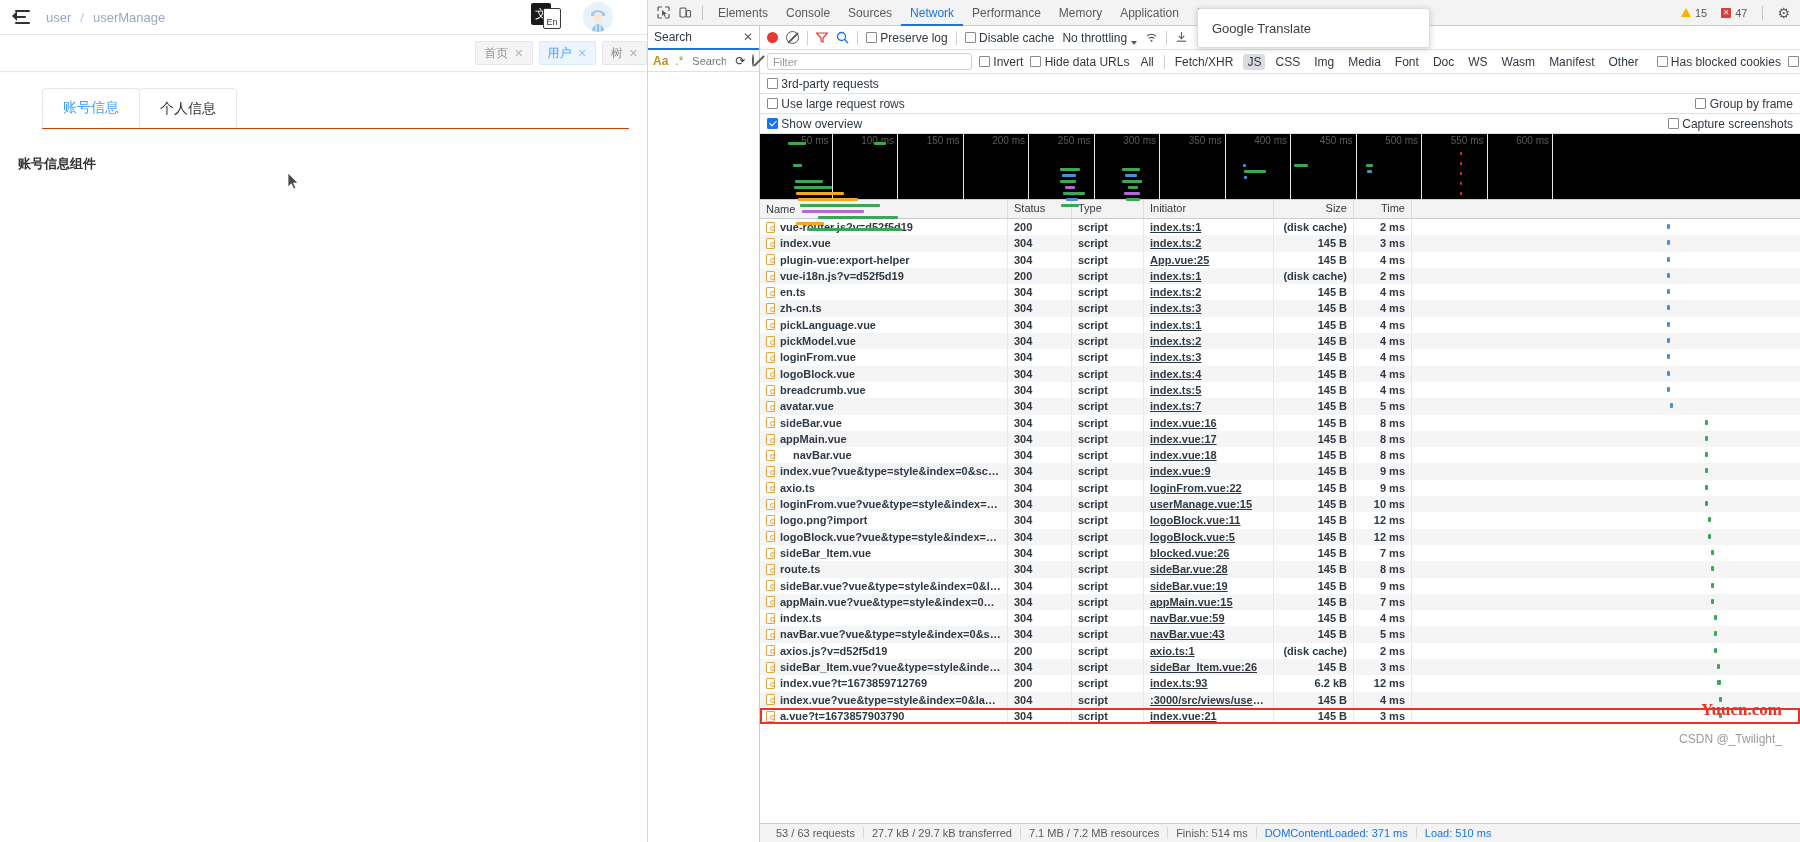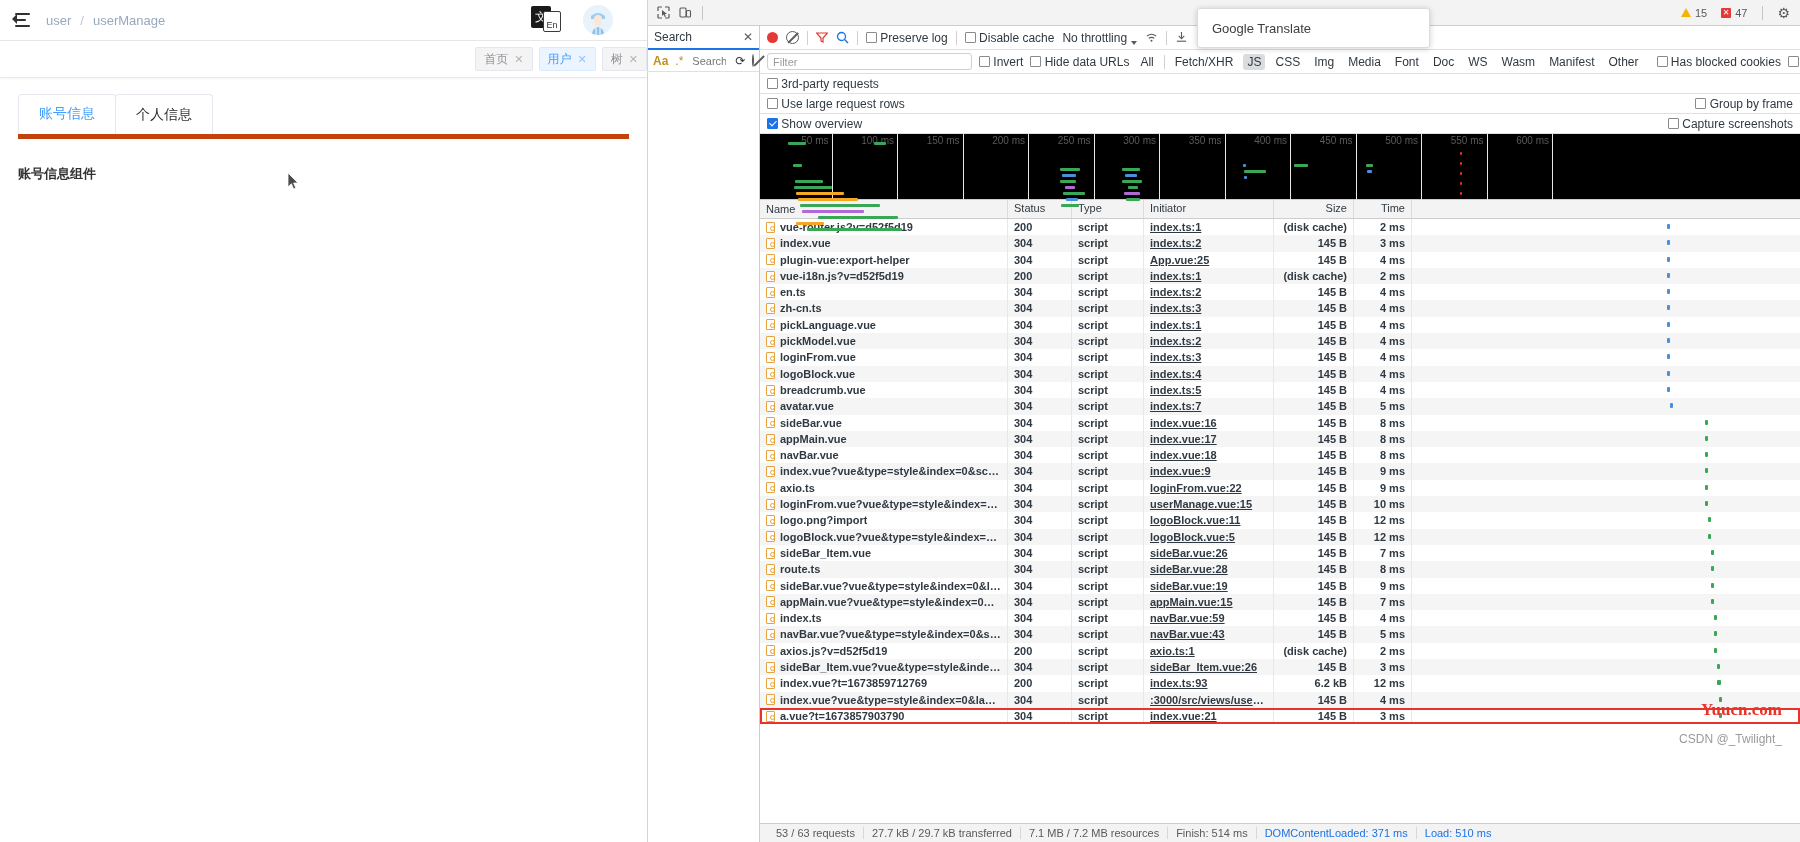--- a/index.html
+++ b/index.html
@@ -10,21 +10,21 @@
     font-size:12px; color:#202124;
     background:#fff; overflow:hidden; position:relative;
   }
 
   
   #app-pane {
     position:absolute; left:0; top:0; width:648px; height:842px;
     background:#fff; border-right:1px solid #d4d4d4; overflow:hidden;
   }
   .app-header {
-    height:41px; border-bottom:1px solid #e8e8e8;
+    height:35px; border-bottom:1px solid #e8e8e8;
     display:flex; align-items:center; padding:0 12px; background:#fff;
   }
   .hamburger { width:18px; height:16px; position:relative; cursor:pointer; margin-right:16px; }
   .hamburger i {
     position:absolute; left:3px; height:2px; background:#303133; border-radius:1px;
   }
   .hamburger i:nth-child(1){ top:1px; width:15px;}
   .hamburger i:nth-child(2){ top:7px; width:11px;}
   .hamburger i:nth-child(3){ top:13px; width:15px;}
   .hamburger:before{
@@ -62,21 +62,21 @@
   .tagtab {
     display:inline-flex; align-items:center; height:24px; padding:0 8px;
     border:1px solid #e4e7ed; background:#f4f4f5; color:#909399;
     font-size:12px; border-radius:2px; cursor:pointer;
   }
   .tagtab.active { background:#ecf5ff; border-color:#d9ecff; color:#409eff; }
   .tagtab .x { margin-left:6px; font-size:11px; color:#b4b4b4; }
   .tagtab.active .x { color:#8cc5ff; }
 
   .content-area { padding:16px 18px; }
-  .el-tabs-nav { display:flex; border-bottom:5px solid #c2410c; }
+  .el-tabs-nav { display:flex; border-bottom:1px solid #c2410c;margin-left:24px; }
   .el-tab {
     height:40px; padding:0 20px; display:flex; align-items:center;
     font-size:14px; color:#303133; cursor:pointer;
     border:1px solid #e4e7ed; border-bottom:none; background:#fff;
     margin-right:-1px; border-radius:4px 4px 0 0;
   }
   .el-tab.active { color:#409eff; border-bottom:1px solid #fff; margin-bottom:-1px; }
   .panel-text { margin-top:26px; font-size:13px; color:#303133; font-weight:bold;}
 
   .cursor-arrow { position:absolute; left:288px; top:173px; width:12px; height:18px; }
@@ -283,20 +283,31 @@
           <path d="M5 4 L5 10 L6.6 8.4 L7.8 11 L8.9 10.5 L7.7 8 L10 8 Z" fill="#5a5a5a"></path>
         </svg>
     </div>
     <div class="dt-icon-btn">
       <svg width="13" height="13" viewBox="0 0 13 13">
           <rect x="1" y="2" width="6" height="9" rx="1" stroke="#5a5a5a" fill="none" stroke-width="1.1"></rect>
           <rect x="7.5" y="4.5" width="4" height="6.5" rx="1" stroke="#5a5a5a" fill="none" stroke-width="1.1"></rect>
         </svg>
     </div>
     <div class="dt-divider"></div>
+    <div class="dt-tabs" id="dttabs">
+        <div class="dt-tab">Elements</div>
+        <div class="dt-tab">Console</div>
+        <div class="dt-tab">Sources</div>
+        <div class="dt-tab active">Network</div>
+        <div class="dt-tab">Performance</div>
+        <div class="dt-tab">Memory</div>
+        <div class="dt-tab">Application</div>
+        <div class="dt-tab">Lighthouse</div>
+        <div class="dt-tab">Recorder</div>
+      </div>
     <div class="dt-badges">
       <div class="badge">
         <span class="tri-warn"></span>
         <span>15</span>
       </div>
       <div class="badge">
         <span class="err-sq">✕</span>
         <span>47</span>
       </div>
       <span class="dt-divider"></span>
@@ -713,21 +724,21 @@
               <div class="cell c-init"><u>index.vue:17</u></div>
               <div class="cell c-size">145 B</div>
               <div class="cell c-time">8 ms</div>
               <div class="cell c-wf">
                 <div class="wf-bar" style="left: 292.9px; width: 3px; background: rgb(58, 167, 87);"></div>
               </div>
             </div>
             <div class="row">
               <div class="cell c-name">
                 <span class="fileicon"></span>
-                <span style="overflow: hidden; text-overflow: ellipsis; white-space: nowrap;">navBar.vue</span>
+                <span style="overflow: hidden; text-overflow: ellipsis; white-space: nowrap; margin-left: 13px;">navBar.vue</span>
               </div>
               <div class="cell c-status">304</div>
               <div class="cell c-type">script</div>
               <div class="cell c-init"><u>index.vue:18</u></div>
               <div class="cell c-size">145 B</div>
               <div class="cell c-time">8 ms</div>
               <div class="cell c-wf">
                 <div class="wf-bar" style="left: 292.9px; width: 3px; background: rgb(58, 167, 87);"></div>
               </div>
             </div>
@@ -801,21 +812,21 @@
                 <div class="wf-bar" style="left: 295.8px; width: 3px; background: rgb(58, 167, 87);"></div>
               </div>
             </div>
             <div class="row">
               <div class="cell c-name">
                 <span class="fileicon"></span>
                 <span style="overflow: hidden; text-overflow: ellipsis; white-space: nowrap;">sideBar_Item.vue</span>
               </div>
               <div class="cell c-status">304</div>
               <div class="cell c-type">script</div>
-              <div class="cell c-init"><u>sideBar.vue:26</u></div>
+              <div class="cell c-init"><u>blocked.vue:26</u></div>
               <div class="cell c-size">145 B</div>
               <div class="cell c-time">7 ms</div>
               <div class="cell c-wf">
                 <div class="wf-bar" style="left: 298.7px; width: 3px; background: rgb(58, 167, 87);"></div>
               </div>
             </div>
             <div class="row">
               <div class="cell c-name">
                 <span class="fileicon"></span>
                 <span style="overflow: hidden; text-overflow: ellipsis; white-space: nowrap;">route.ts</span>

